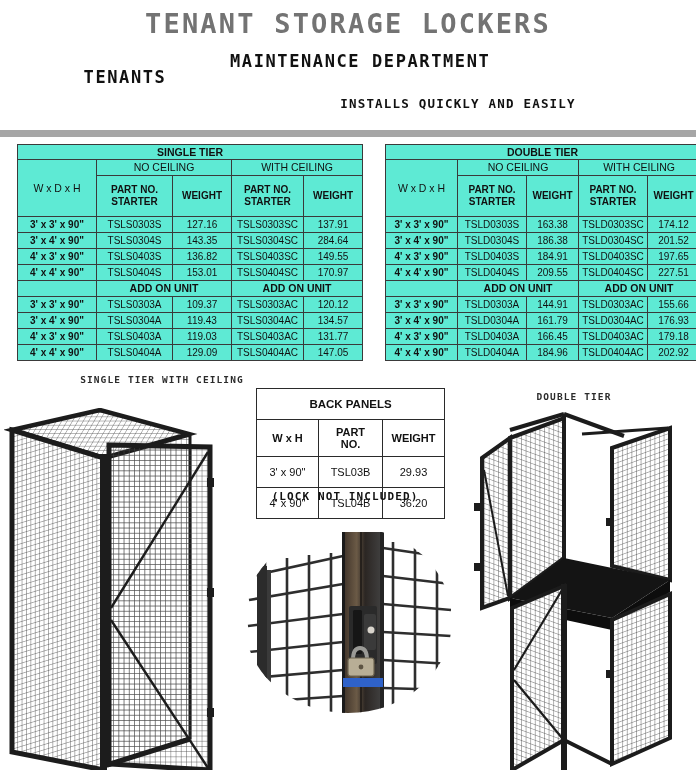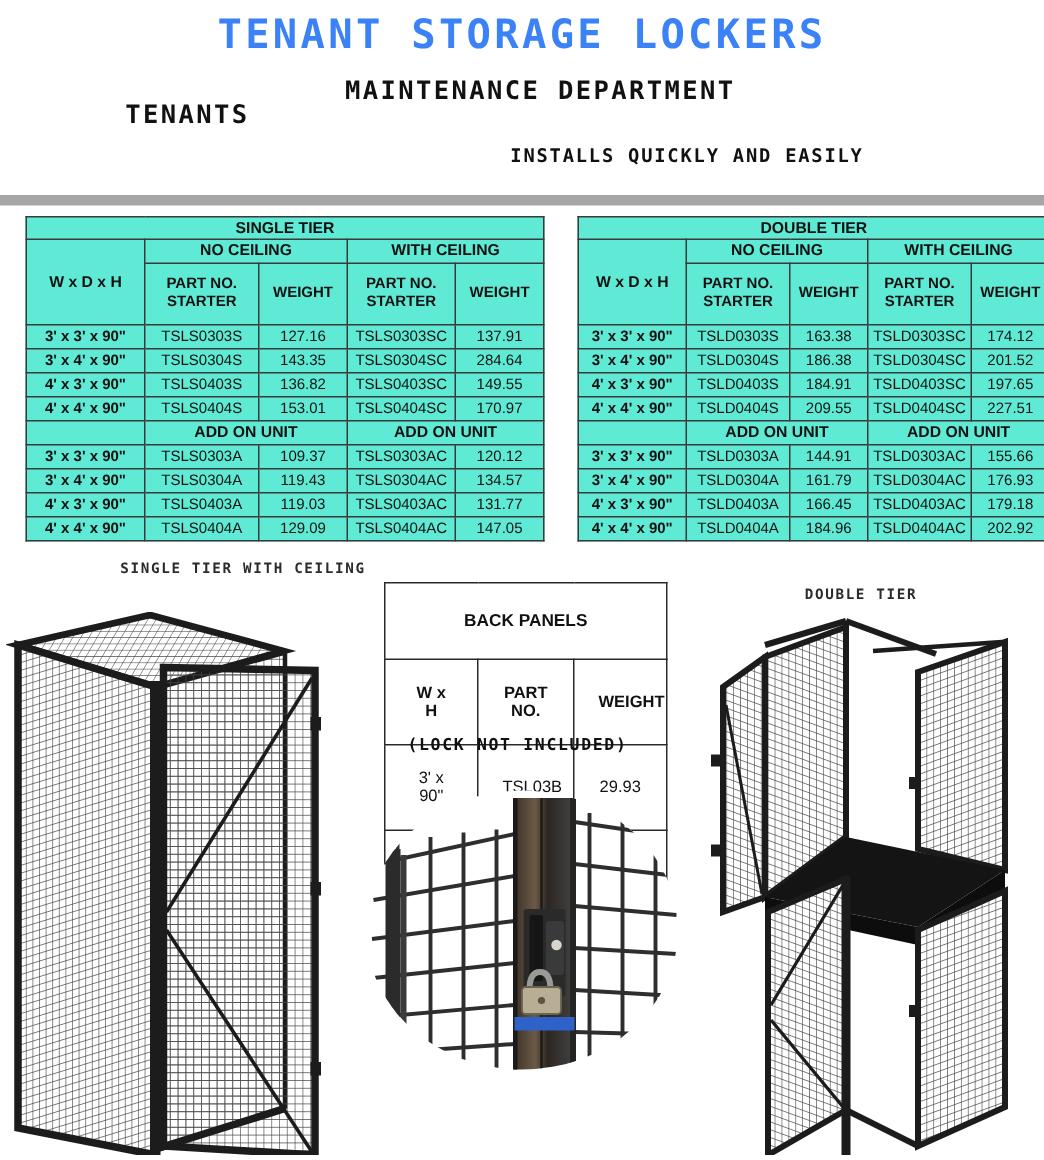--- a/index.html
+++ b/index.html
@@ -20,21 +20,21 @@
   #header { position: absolute; left: 0; top: 0; width: 696px; height: 132px; }
 
   #main-title {
     position: absolute;
     left: 0; top: 8px; width: 696px;
     text-align: center;
     font-family: "DejaVu Sans Mono", monospace;
     font-weight: bold;
     font-size: 27px;
     letter-spacing: 2.2px;
-    color: #3b82f6;
+    color: #737373;
     white-space: nowrap;
   }
 
   .aud-label {
     position: absolute;
     font-family: "DejaVu Sans Mono", monospace;
     font-weight: bold;
     font-size: 17px;
     letter-spacing: 1.6px;
     color: #111111;
@@ -78,21 +78,21 @@
     padding: 0;
     color: #111111;
     line-height: 11px;
   }
   table.spec .banner {
     font-weight: bold;
     font-size: 10.5px;
     height: 14px;
   }
   table.spec .grp {
-    font-weight: bold;
+    font-weight: normal;
     font-size: 10.5px;
     height: 15px;
   }
   table.spec .colhead {
     font-weight: bold;
     font-size: 10px;
     height: 40px;
     line-height: 12px;
   }
   table.spec .addon {
@@ -121,21 +121,21 @@
     left: 256px; top: 388px; width: 188px;
     border-collapse: collapse;
     table-layout: fixed;
     background: #ffffff;
   }
   #table-back td {
     border: 1px solid #2a2a2a;
     font-family: "Liberation Sans", sans-serif;
     font-size: 11px;
     text-align: center;
-    padding: 16px;
+    padding: 6px;
     height: 18px;
     color: #111111;
   }
   #table-back .banner { font-weight: bold; font-size: 11.5px; }
   #table-back .colhead { font-weight: bold; font-size: 11px; }
   #table-back .val { font-weight: normal; }
 
   
   .cap {
     position: absolute;

